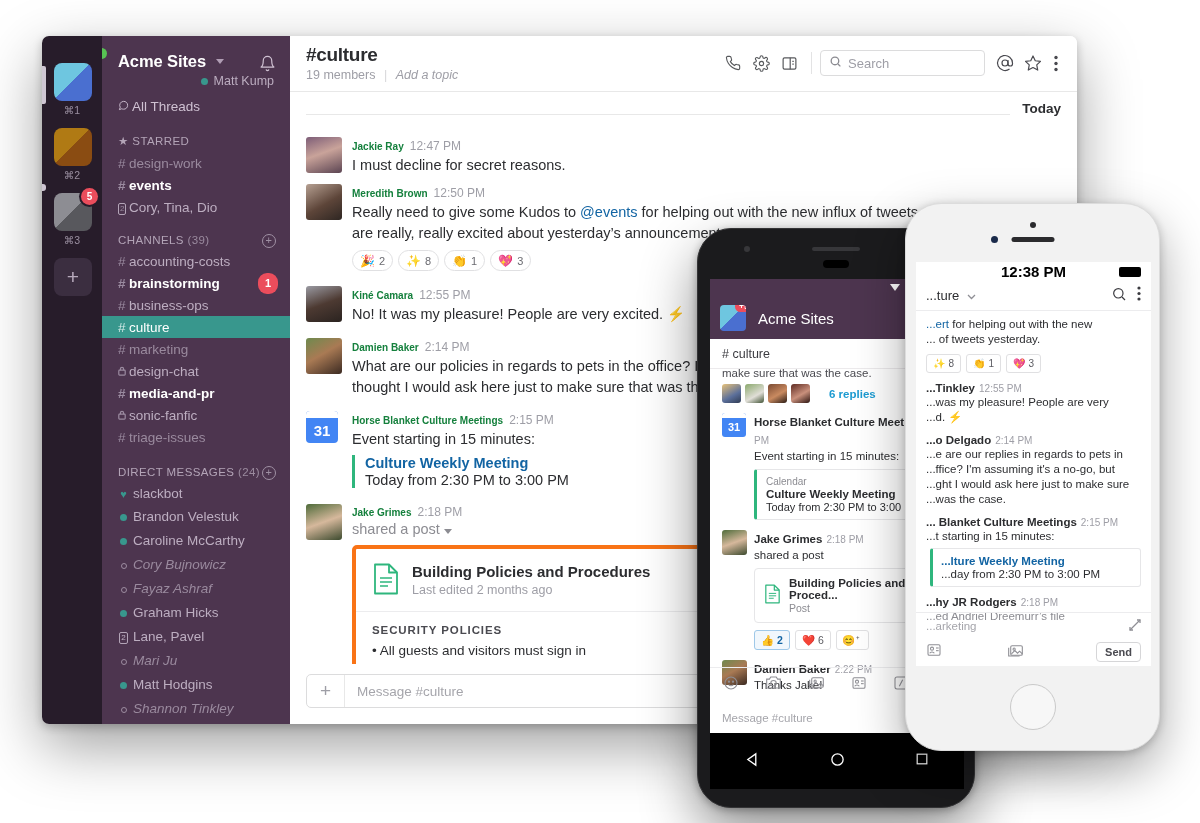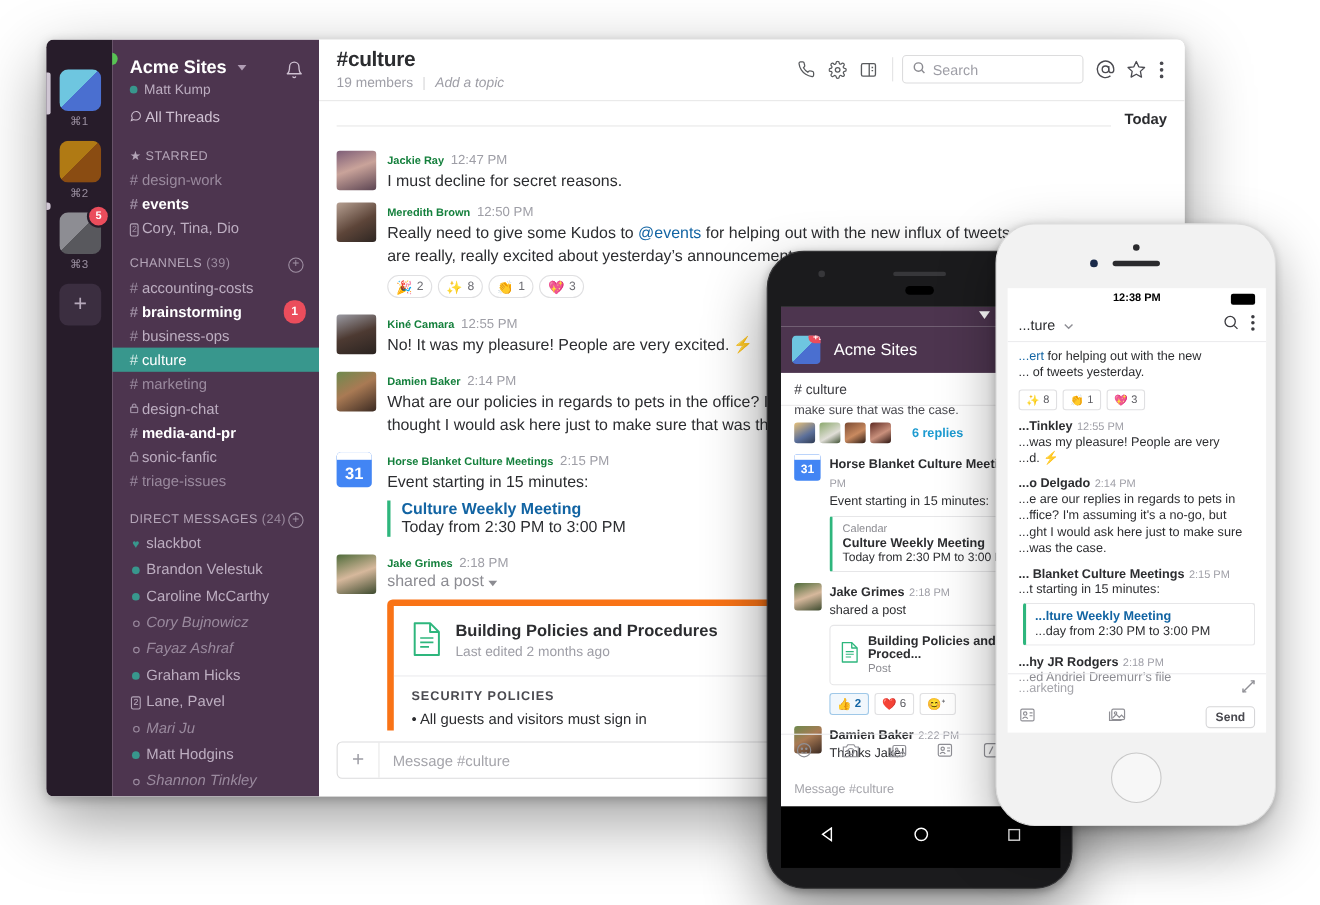--- a/index.html
+++ b/index.html
@@ -53,21 +53,21 @@
   .team-name {
     color:#fff; font-size:16.5px; font-weight:bold; letter-spacing:-.1px;
     display:inline-block; vertical-align:middle;
   }
   .caret-dn {
     display:inline-block; vertical-align:middle; margin-left:6px;
     width:0;height:0;border-left:4.5px solid transparent;border-right:4.5px solid transparent;
     border-top:5px solid #b09db4;
   }
   .bell { position:absolute; right:14px; top:19px; }
-  .me { padding:1px 16px 0; font-size:12.5px; color:#bcadc0; }
+  .me { padding:1px 16px 0; font-size:12.5px; color:#bcadc0;text-align:right; }
   .dot-on { display:inline-block; width:7px;height:7px;border-radius:50%; background:#38978d; margin-right:6px; vertical-align:middle;}
 
   .allthreads { padding:11px 16px 4px; font-size:13.5px; color:#cfc1d2; }
   .sec-hdr {
     padding:16px 16px 4px; font-size:11.5px; letter-spacing:.4px;
     color:#b3a4b7; position:relative; text-transform:none;
   }
   .sec-hdr .cnt { color:#9b8b9f; }
   .plus-circ {
     position:absolute; right:14px; top:16px; width:14px; height:14px;
@@ -137,21 +137,21 @@
   }
   .cal-ic .top { height:7px; background:#fff; }
   .cal-ic .num { text-align:center; font-size:15px; font-weight:bold; line-height:25px; }
   .evt { border-left:3px solid #2eb67d; padding-left:10px; margin-top:5px; }
   .evt-title { color:#1264a3; font-size:14.5px; font-weight:bold; }
   .evt-time { color:#2c2d30; font-size:14.5px; margin-top:1px; }
   .shared { font-size:14.5px; color:#8c8c92; margin-top:1px; }
   .shared .cd { display:inline-block; margin-left:4px; width:0;height:0;
     border-left:4px solid transparent;border-right:4px solid transparent;border-top:5px solid #8c8c92;}
   .post-card {
-    margin-top:8px; border:6px solid #f97316; border-radius:5px; width:560px; overflow:hidden;
+    margin-top:8px; border:4px solid #f97316; border-radius:5px; width:560px; overflow:hidden;
   }
   .post-head { display:flex; align-items:flex-start; gap:12px; padding:14px 16px 12px; }
   .post-title { font-size:15px; font-weight:bold; color:#2c2d30; }
   .post-sub { font-size:12.5px; color:#9e9ea6; margin-top:2px; }
   .post-body { border-top:1px solid #ececee; padding:12px 16px 16px; }
   .post-sec { font-size:11.5px; font-weight:bold; letter-spacing:.9px; color:#4a4a50; }
   .post-li { font-size:13.5px; color:#2c2d30; margin-top:7px; }
   .post-li.fade { color:#c9c9cd; }
   .composer { position:absolute; left:16px; right:16px; bottom:16px; height:34px;
     border:1px solid #dcdcdd; border-radius:5px; display:flex; align-items:stretch; }
@@ -213,21 +213,21 @@
   .iphone {
     position:absolute; left:905px; top:203px; width:255px; height:548px;
     background:#f2f2f2; border-radius:36px;
     box-shadow:0 20px 50px rgba(0,0,0,.35), 0 2px 8px rgba(0,0,0,.2);
     border:1px solid #dcdcdc;
   }
   .i-speaker { position:absolute; left:50%; transform:translateX(-50%); top:33px; width:43px; height:5px; border-radius:3px; background:#2b2b2e;}
   .i-cam { position:absolute; left:85px; top:32px; width:7px; height:7px; border-radius:50%; background:#1a2a4a;}
   .i-dot { position:absolute; left:50%; transform:translateX(-50%); top:18px; width:6px; height:6px; border-radius:50%; background:#2b2b2e;}
   .i-screen { position:absolute; left:10px; top:58px; width:235px; height:404px; background:#fff; overflow:hidden;}
-  .i-status { height:19px; display:flex; align-items:center; justify-content:center; position:relative; font-size:10px; font-weight:bold; color:#000;}
+  .i-status { height:19px; display:flex; align-items:center; justify-content:center; position:relative; font-size:15px; font-weight:bold; color:#000;}
   .i-batt { position:absolute; right:10px; top:5px; width:22px; height:10px; background:#000; border-radius:2px;}
   .i-bar { height:30px; border-bottom:1px solid #ececee; display:flex; align-items:center; padding:0 10px; }
   .i-chan { font-size:13px; color:#2c2d30; flex:1; }
   .i-body { position:relative; height:310px; overflow:hidden; font-size:11.5px; color:#2c2d30;}
   .i-line { line-height:15px; padding:0 10px; }
   .i-rx { display:flex; gap:5px; margin:7px 0 0 10px; }
   .i-rxp { border:1px solid #e0e0e2; border-radius:3px; height:19px; padding:0 6px; display:flex; align-items:center; gap:3px; font-size:10px; color:#5b5b61;}
   .i-msg { margin-top:9px; padding:0 10px; }
   .i-name { font-size:11.5px; font-weight:bold; }
   .i-time { font-size:10px; color:#9e9ea6; margin-left:4px;}

